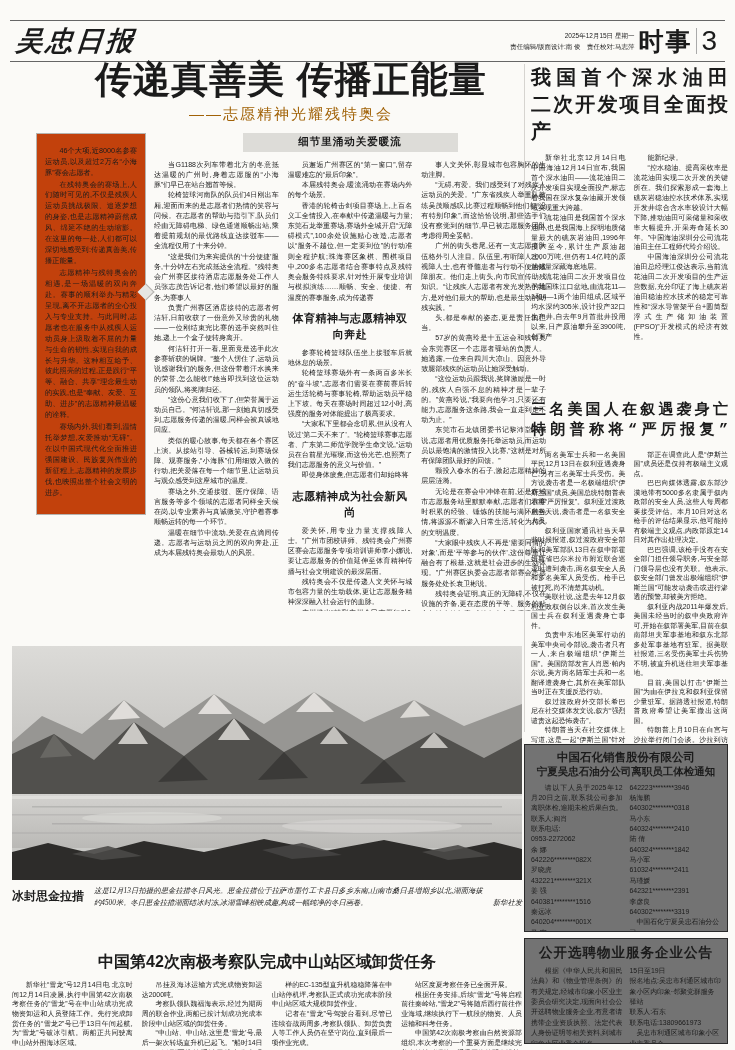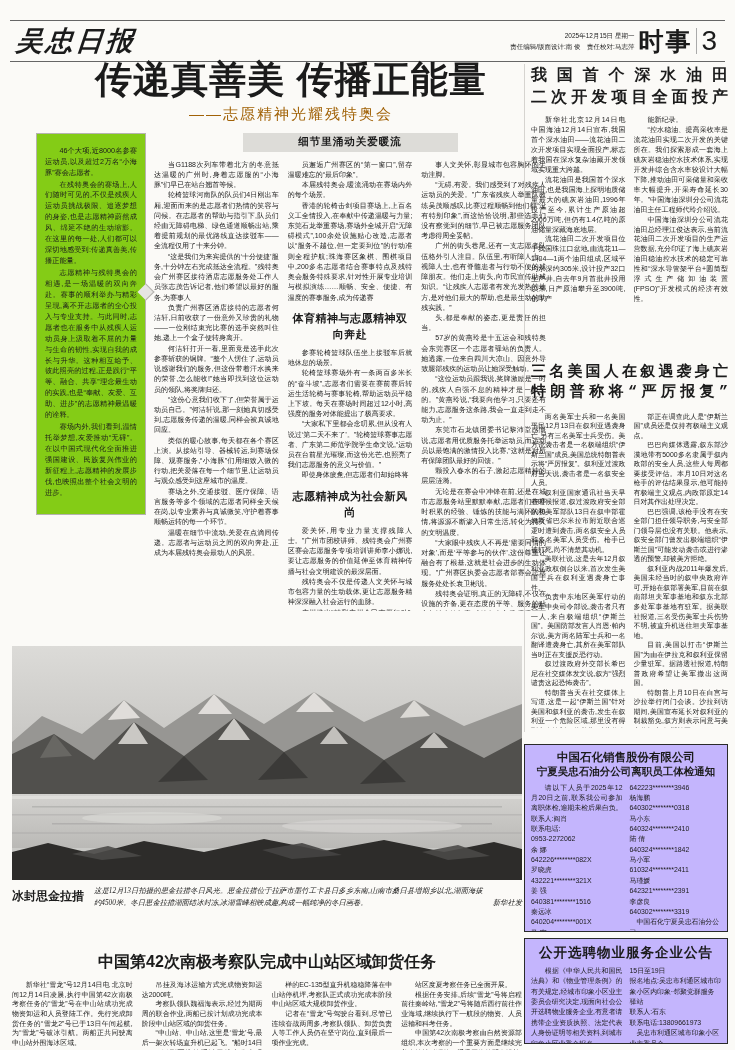--- a/index.html
+++ b/index.html
@@ -17,34 +17,34 @@
   .mh-div{width:1px;height:26px;background:#aaa;}
   .page-num{font-size:28px;font-weight:400;padding-right:2px;}
   
   .main-zone{position:absolute;left:12px;top:60px;width:510px;margin-left:24px;}
   .vrule{position:absolute;left:524px;top:64px;height:668px;border-left:1px solid #d6d4d0;}
   .right-zone{position:absolute;left:531px;top:64px;width:197px;}
   
   .lead-headline{font-size:37px;font-weight:900;text-align:center;letter-spacing:1px;line-height:1.1;}
   .lead-subhead{font-size:15px;text-align:center;letter-spacing:2px;margin-top:4px;color:#a16207;}
   .article-row{margin-top:9px;display:flex;gap:8px;height:478px;overflow:hidden;}
-  .bubble{flex:none;width:110px;height:382px;background:#84cc16;border:1px solid #b5b3af;
+  .bubble{flex:none;width:110px;height:382px;background:#c2410c;border:1px solid #b5b3af;
           padding:12px 8px;box-sizing:border-box;position:relative;font-size:7.2px;line-height:1.52;text-align:justify;}
   .bubble::after{content:"";position:absolute;right:-7px;top:152px;width:11px;height:11px;background:#e6e5e2;
           border-top:1px solid #b5b3af;border-right:1px solid #b5b3af;transform:rotate(45deg);}
   .text-cols{flex:1;display:flex;flex-direction:column;min-width:0;}
   .crosshead-bar{align-self:center;width:215px;background:#dddcd8;font-size:10.5px;font-weight:700;
           text-align:center;padding:2.5px 0;margin:0 0 8px 0;letter-spacing:1px;}
   .cols-row{display:flex;gap:9px;flex:1;overflow:hidden;}
   .col{flex:1;min-width:0;overflow:hidden;font-size:7px;line-height:1.46;text-align:justify;}
   .para{margin:0;text-indent:2em;}
   .bubble .para{margin:0 0 1px 0;}
   .crosshead{font-size:11px;font-weight:900;text-align:center;margin:7px 0 6px;letter-spacing:0.5px;}
   
-  .jline{text-align:justify;text-align-last:justify;font-size:16px;font-weight:900;line-height:1.35;}
+  .jline{text-align:justify;text-align-last:justify;font-size:20px;font-weight:900;line-height:1.35;}
   .syria .jline{font-size:15px;font-family:Liberation Mono, monospace;}
   .two-cols{margin-top:8px;display:flex;gap:8px;overflow:hidden;}
   .oil .two-cols{height:236px;}
   .syria{margin-top:12px;}
   .syria .two-cols{height:316px;font-size:6.9px;}
   .two-cols .col{font-size:7px;line-height:1.42;}
   .syria .two-cols .col{font-size:6.9px;line-height:1.38;}
   
   .photo{position:absolute;left:12px;top:646px;width:510px;height:234px;background:#c9c9c6;overflow:hidden;}
   .photo svg{display:block;}
@@ -53,21 +53,21 @@
   .cap-text{flex:1;font-size:7.3px;line-height:1.6;font-style:italic;
             font-family:"Liberation Serif","DejaVu Serif",serif;text-align:justify;}
   .cap-credit{font-size:7.3px;font-style:italic;font-family:"Liberation Serif","DejaVu Serif",serif;
             white-space:nowrap;align-self:flex-end;}
   
   .antarctic{position:absolute;left:12px;top:926px;width:510px;}
   .ant-headline{font-size:16px;font-weight:900;text-align:center;letter-spacing:0;margin-top:26px;}
   .ant-cols{margin-top:7px;display:flex;gap:9px;height:80px;overflow:hidden;}
   .ant-cols .col{font-size:6.9px;line-height:1.4;}
   
-  .notice{position:absolute;left:524px;width:204px;border:1.2px solid #2a2a2a;background:#c4b5fd;
+  .notice{position:absolute;left:524px;width:204px;border:1.2px solid #2a2a2a;background:#737373;
           padding:5px 6px;box-sizing:border-box;overflow:hidden;}
   .notice1{top:744px;height:188px;}
   .notice2{top:938px;height:106px;}
   .nt1{font-size:11.5px;font-weight:900;text-align:center;line-height:1.3;}
   .nt2{font-size:10.5px;font-weight:900;text-align:center;line-height:1.3;}
   .nt-big{font-size:13.5px;font-weight:900;text-align:center;letter-spacing:1px;}
   .n-cols{display:flex;gap:7px;margin-top:4px;font-size:6.9px;line-height:1.5;}
   .n-col{flex:1;min-width:0;}
   .nline{margin:0;}
   .n-intro{margin:0;text-indent:2em;text-align:justify;}

